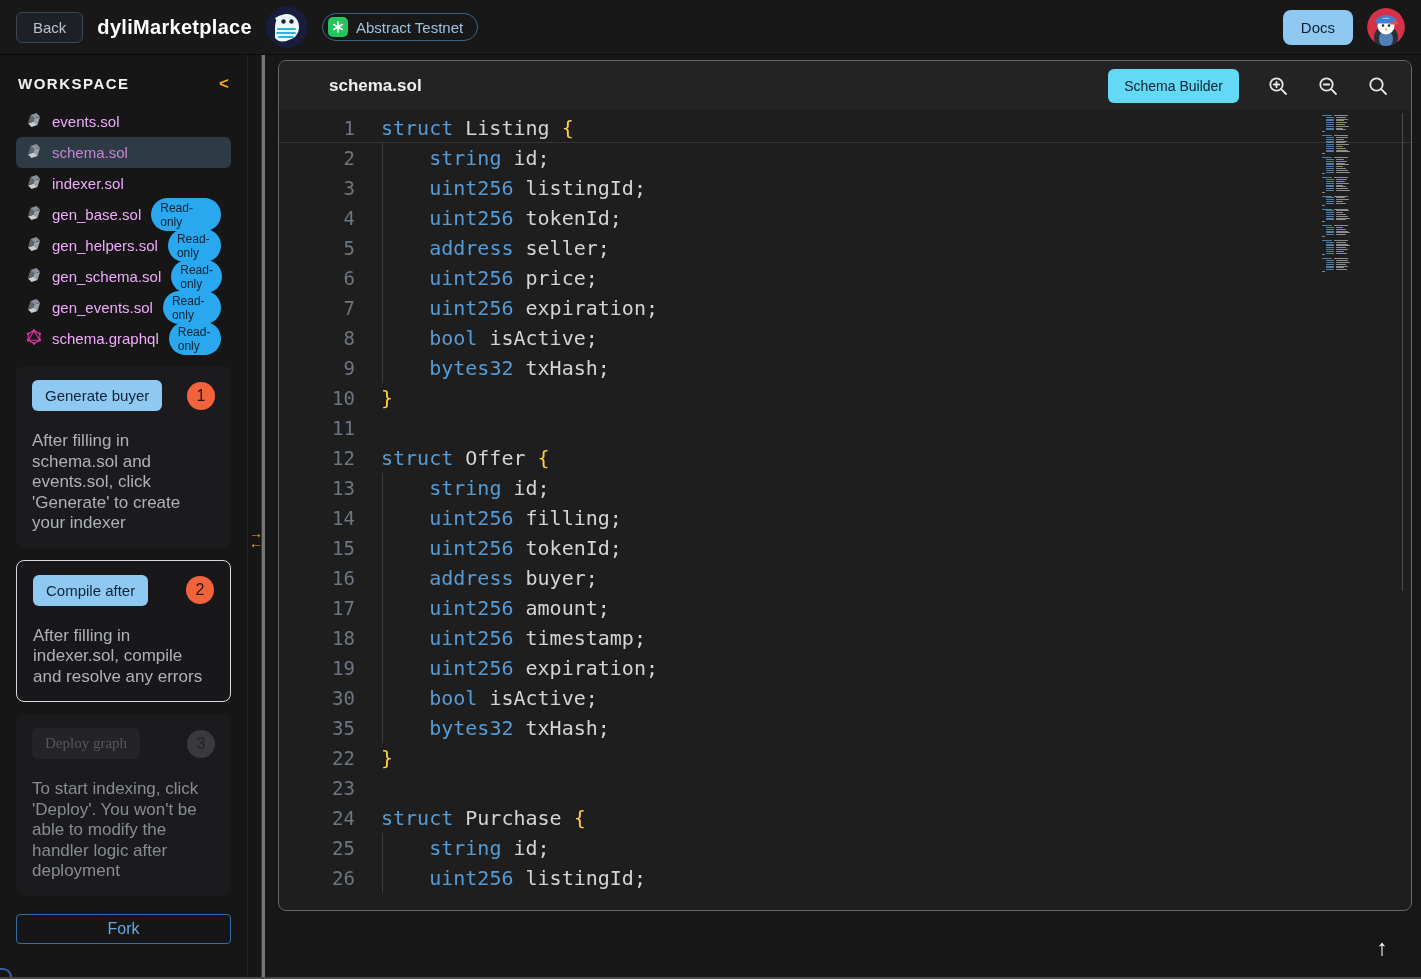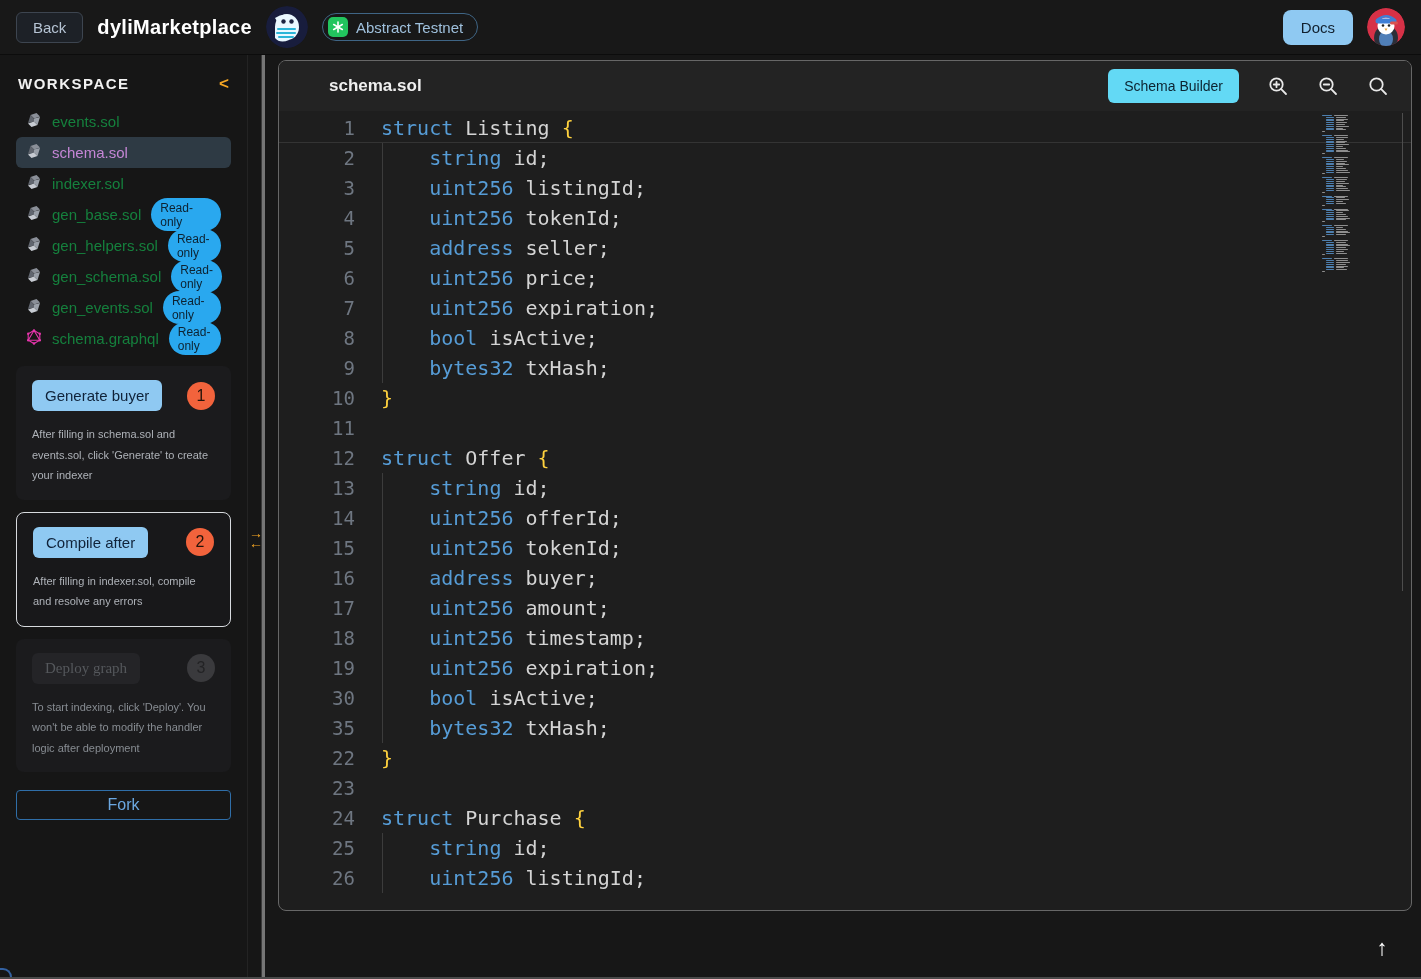--- a/index.html
+++ b/index.html
@@ -21,33 +21,33 @@
 
   
   .main { display:flex; height:924px; }
   .sidebar { width:248px; background:#161616; border-right:1px solid #232323; padding:20px 16px 2px 16px; flex:0 0 auto; }
   .ws-head { display:flex; align-items:center; justify-content:space-between; padding:0 2px; }
   .ws-title { font-size:15px; font-weight:bold; letter-spacing:1.5px; color:#f2f2f2; }
   .ws-collapse { color:#f5a623; font-size:17px; font-weight:bold; cursor:pointer; line-height:1; }
   .file-list { list-style:none; margin-top:14px; }
   .file-item { height:31px; display:flex; align-items:center; gap:10px; padding:0 10px; border-radius:6px; cursor:pointer; }
   .file-item.selected { background:#2e3a44; }
-  .file-name { font-size:15px; color:#15803d; white-space:nowrap; }
+  .file-name { font-size:15px; color:#f0abfc; white-space:nowrap; }
   .file-item.selected .file-name { color:#c586d6; }
   .ro-badge { margin-left:auto; background:#29a8ef; color:#0d2231; font-size:12px; padding:2.5px 9px; border-radius:999px; }
   .ficon { width:16px; height:16px; flex:0 0 auto; }
 
   .step-card { background:#1b1b1d; border-radius:8px; padding:14px 16px; margin-top:12px; }
   .step-card.highlighted { background:#18181a; border:1px solid #d7dade; }
   .step-head { display:flex; align-items:center; justify-content:space-between; }
   .step-btn { background:#8fc9f2; color:#10233a; border:none; border-radius:6px; font-size:15px; padding:7px 13px; cursor:pointer; }
   .step-card.disabled .step-btn { background:#242427; color:#55585c; cursor:default;font-family:Liberation Serif, serif; }
   .step-num { width:28px; height:28px; border-radius:50%; background:#f2633c; color:#241309; font-size:16px; display:flex; align-items:center; justify-content:center; }
   .step-card.disabled .step-num { background:#3a3a3d; color:#232325; }
-  .step-desc { margin-top:13px; font-size:11px; line-height:20.5px; color:#aeb2b8; }
+  .step-desc { margin-top:20px; font-size:17px; line-height:20.5px; color:#aeb2b8; }
   .step-card.disabled .step-desc { color:#878c92; }
   .fork-btn { margin-top:18px; width:100%; background:transparent; border:1px solid #2f6ea8; border-radius:4px; color:#6ba7e0; font-size:16px; padding:5px 0; cursor:pointer; }
 
   
   .resizer { position:relative; width:4px; margin-left:13px; background:#767676; border-left:1px solid #3a3a3a; cursor:col-resize; flex:0 0 auto; }
   .resize-handle { position:absolute; left:-21px; top:473px; width:30px; color:#f5a623; font-size:14px; line-height:10px; text-align:center; }
 
   
   .content { flex:1; position:relative; background:#171717; padding:5px 9px 0 13px; }
   .editor-panel { width:100%; height:851px; border:1px solid #676767; border-radius:8px; background:#1e1e1e; overflow:hidden; display:flex; flex-direction:column; }
@@ -328,21 +328,21 @@
               <div class="line">
                 <span class="ln">12</span>
                 <span class="code"><span class="tk-kw">struct</span><span class="tk-pl"> Offer </span><span class="tk-br">{</span></span>
               </div>
               <div class="line">
                 <span class="ln">13</span>
                 <span class="code"><span class="guide"></span><span class="tk-pl">    </span><span class="tk-kw">string</span><span class="tk-pl"> id;</span></span>
               </div>
               <div class="line">
                 <span class="ln">14</span>
-                <span class="code"><span class="guide"></span><span class="tk-pl">    </span><span class="tk-kw">uint256</span><span class="tk-pl"> offerId;</span></span>
+                <span class="code"><span class="guide"></span><span class="tk-pl">    </span><span class="tk-kw">uint256</span><span class="tk-pl"> filling;</span></span>
               </div>
               <div class="line">
                 <span class="ln">15</span>
                 <span class="code"><span class="guide"></span><span class="tk-pl">    </span><span class="tk-kw">uint256</span><span class="tk-pl"> tokenId;</span></span>
               </div>
               <div class="line">
                 <span class="ln">16</span>
                 <span class="code"><span class="guide"></span><span class="tk-pl">    </span><span class="tk-kw">address</span><span class="tk-pl"> buyer;</span></span>
               </div>
               <div class="line">

